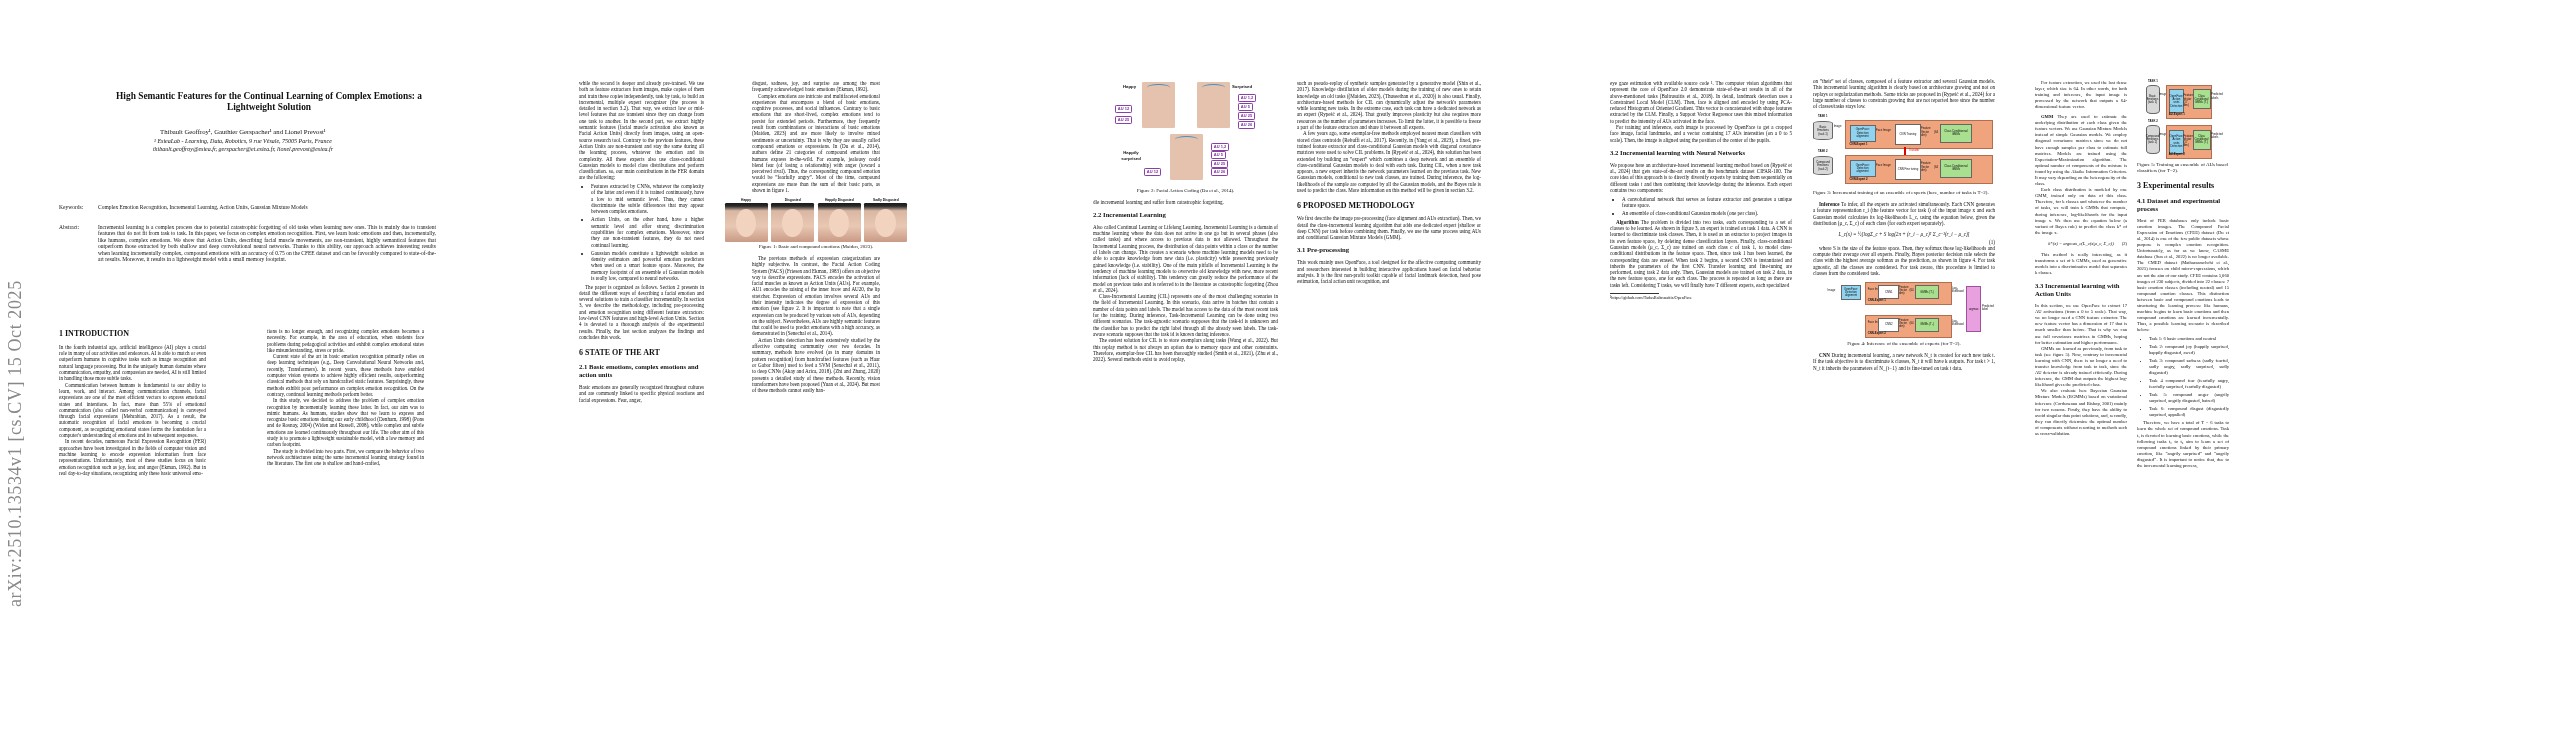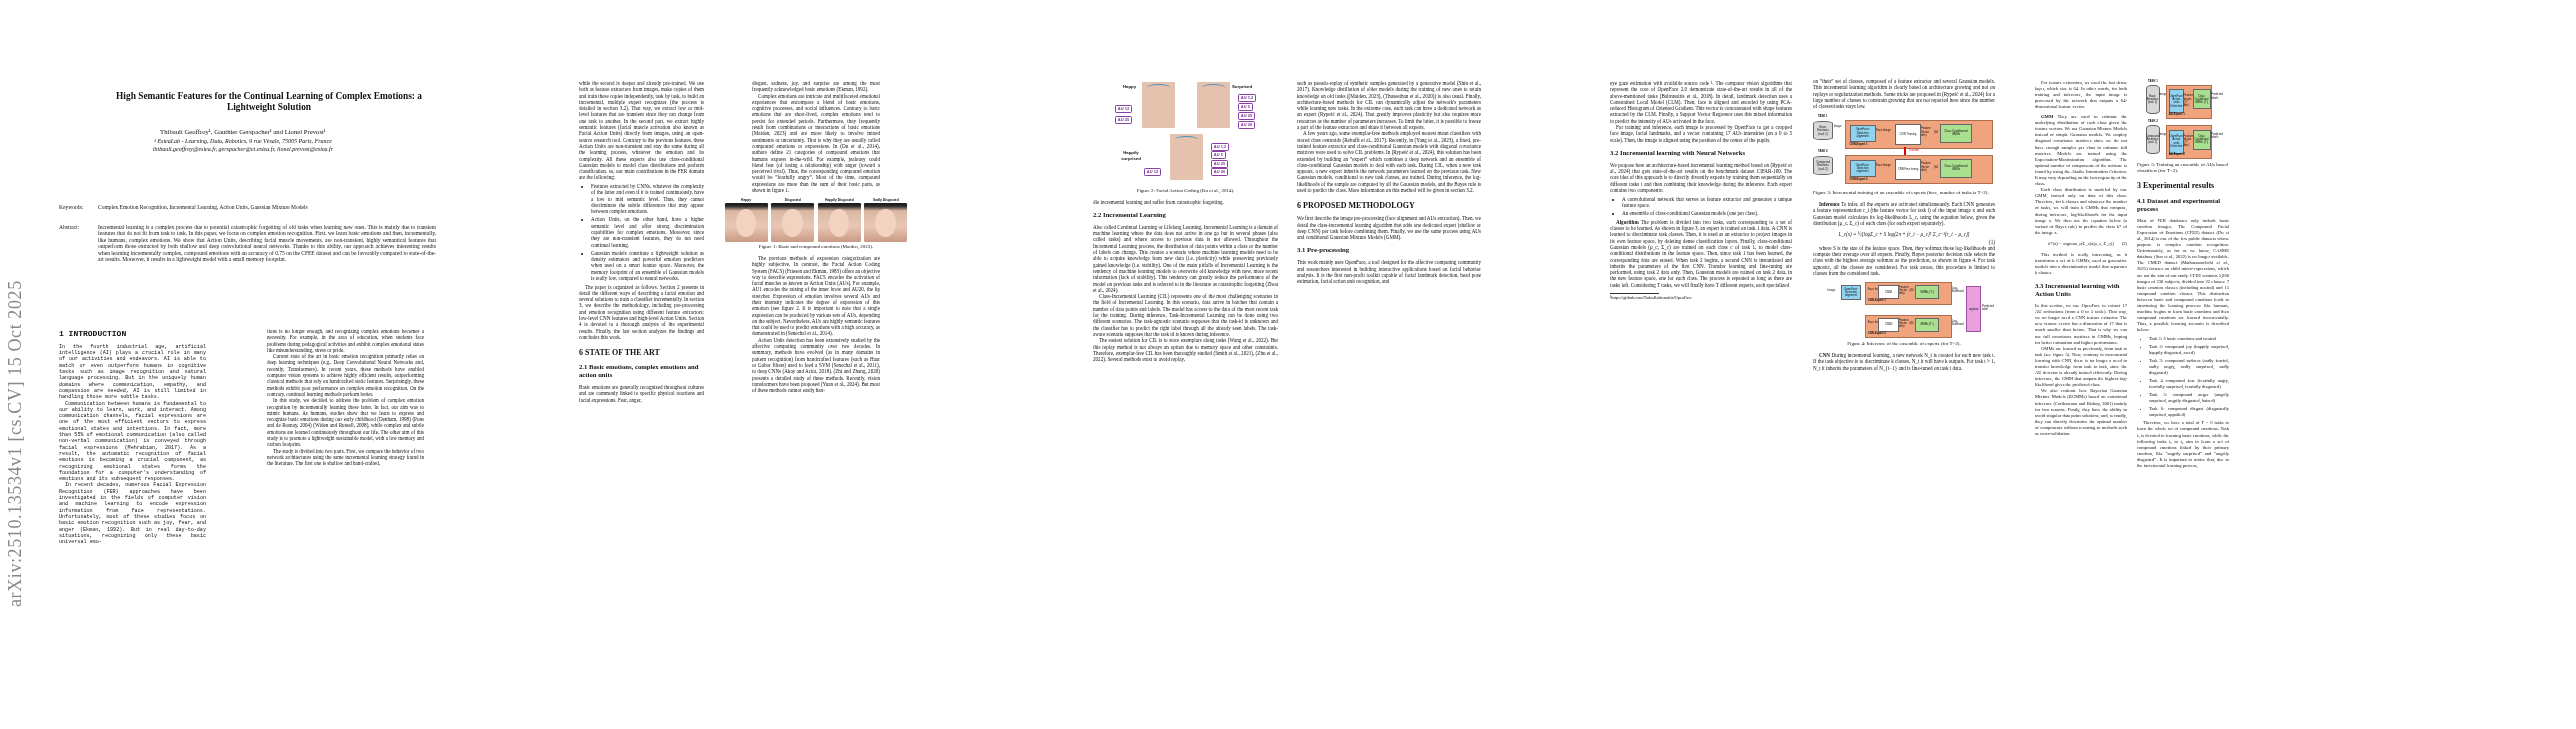--- a/index.html
+++ b/index.html
@@ -63,21 +63,21 @@
   </div>
   <div class="kw-row">
     <div class="lbl">Keywords:</div>
     <div>Complex Emotion Recognition, Incremental Learning, Action Units, Gaussian Mixture Models</div>
   </div>
   <div class="abs-row">
     <div class="lbl">Abstract:</div>
     <div style="text-align:justify;">Incremental learning is a complex process due to potential catastrophic forgetting of old tasks when learning new ones. This is mainly due to transient features that do not fit from task to task. In this paper, we focus on complex emotion recognition. First, we learn basic emotions and then, incrementally, like humans, complex emotions. We show that Action Units, describing facial muscle movements, are non-transient, highly semantical features that outperform those extracted by both shallow and deep convolutional neural networks. Thanks to this ability, our approach achieves interesting results when learning incrementally complex, compound emotions with an accuracy of 0.75 on the CFEE dataset and can be favorably compared to state-of-the-art results. Moreover, it results in a lightweight model with a small memory footprint.</div>
   </div>
 
-  <div class="col" style="left:59px;top:322px;width:147px;font-family:Liberation Mono, monospace;">
+  <div class="col" style="left:59px;top:322px;width:147px;">
     <div class="h-sec">1   INTRODUCTION</div>
     <p class="noindent">In the fourth industrial age, artificial intelligence (AI) plays a crucial role in many of our activities and endeavors. AI is able to match or even outperform humans in cognitive tasks such as image recognition and natural language processing. But in the uniquely human domains where communication, empathy, and compassion are needed, AI is still limited in handling those more subtle tasks.</p>
     <p>Communication between humans is fundamental to our ability to learn, work, and interact. Among communication channels, facial expressions are one of the most efficient vectors to express emotional states and intentions. In fact, more than 55% of emotional communication (also called non-verbal communication) is conveyed through facial expressions (Mehrabian, 2017). As a result, the automatic recognition of facial emotions is becoming a crucial component, as recognizing emotional states forms the foundation for a computer's understanding of emotions and its subsequent responses.</p>
     <p>In recent decades, numerous Facial Expression Recognition (FER) approaches have been investigated in the fields of computer vision and machine learning to encode expression information from face representations. Unfortunately, most of these studies focus on basic emotion recognition such as joy, fear, and anger (Ekman, 1992). But in real day-to-day situations, recognizing only these basic universal emo-</p>
   </div>
   <div class="col" style="left:267px;top:328px;width:157px;">
     <p class="noindent">tions is no longer enough, and recognizing complex emotions becomes a necessity. For example, in the area of education, when students face problems during pedagogical activities and exhibit complex emotional states like misunderstanding, stress or pride.</p>
     <p>Current state of the art in basic emotion recognition primarily relies on deep learning techniques (e.g., Deep Convolutional Neural Networks and, recently, Transformers). In recent years, these methods have enabled computer vision systems to achieve highly efficient results, outperforming classical methods that rely on handcrafted static features. Surprisingly, these methods exhibit poor performance on complex emotion recognition. On the contrary, continual learning methods perform better.</p>
     <p>In this study, we decided to address the problem of complex emotion recognition by incrementally learning these latter. In fact, our aim was to mimic humans. As humans, studies show that we learn to express and recognize basic emotions during our early childhood (Denham, 1998) (Pons and de Rosnay, 2004) (Widen and Russell, 2008), while complex and subtle emotions are learned continuously throughout our life. The other aim of this study is to promote a lightweight sustainable model, with a low memory and carbon footprint.</p>
     <p>The study is divided into two parts. First, we compare the behavior of two network architectures using the same incremental learning strategy found in the literature. The first one is shallow and hand-crafted,</p>

